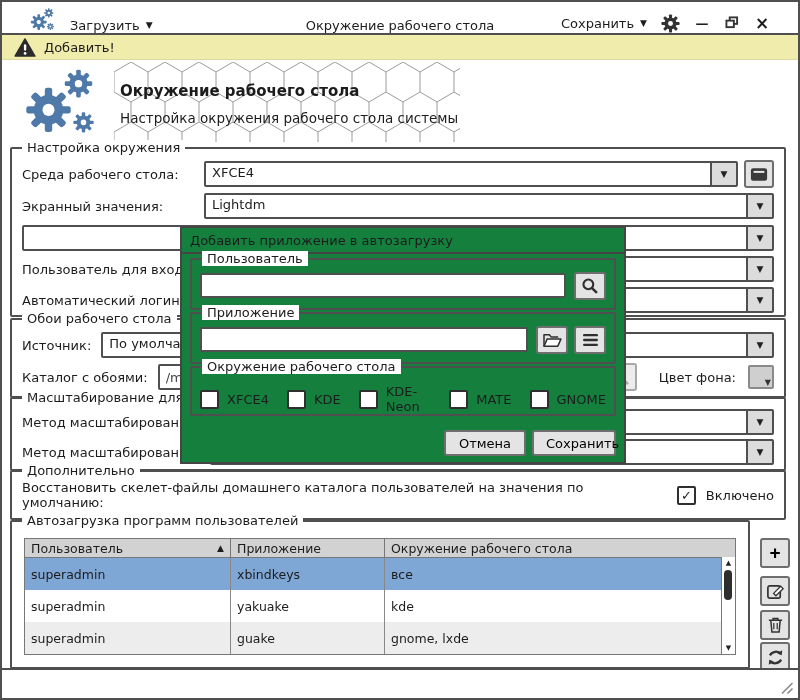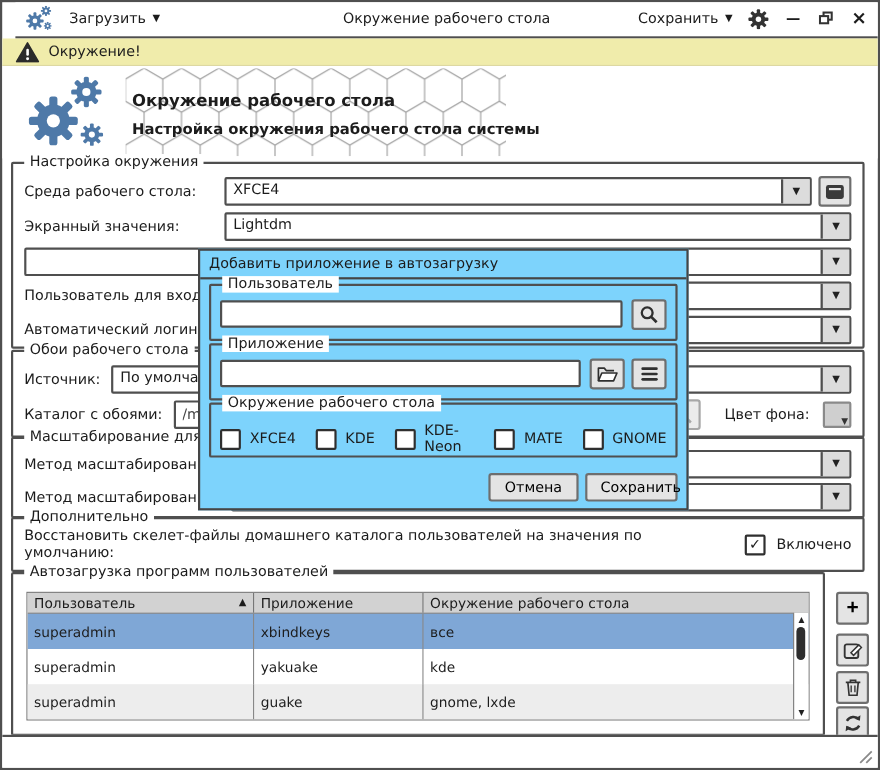--- a/index.html
+++ b/index.html
@@ -1,35 +1,35 @@
 <!DOCTYPE html>
 <html><head>
 <meta charset="utf-8">
 <style>
   html,body{margin:0;padding:0;background:#bbb;}
   .win{position:relative;width:800px;height:700px;margin:0 auto;background:#fff;
        border:2px solid #4f4f4f;box-sizing:border-box;overflow:hidden;
        font-family:"DejaVu Sans","Liberation Sans",sans-serif;font-size:13px;color:#1c1c1c;}
   
   .titlebar{position:absolute;left:0;top:0;right:0;height:31px;border-bottom:2px solid #4f4f4f;
-            display:flex;align-items:center;padding:0 9px;gap:10px;background:#fff;margin-left:12px;}
+            display:flex;align-items:flex-end;padding:0 28px;gap:10px;background:#fff;}
   .menu-btn{display:flex;align-items:center;gap:6px;cursor:pointer;}
   .arr{font-size:9px;line-height:1;}
   .tb-title{position:absolute;left:50%;transform:translateX(-50%);white-space:nowrap;}
   .tb-right{margin-left:auto;display:flex;align-items:center;gap:14px;}
   .wc{width:16px;text-align:center;font-weight:bold;cursor:pointer;line-height:1;}
   
   .warnbar{position:absolute;left:0;top:33px;right:0;height:24px;background:#f0ecab;
            border-bottom:1px solid #ddd8a2;display:flex;align-items:center;gap:8px;padding:0 12px;}
   
   .header{position:absolute;left:0;top:58px;right:0;height:84px;background:#fff;}
   .hexes{position:absolute;left:112px;top:2px;}
   .logo-big{position:absolute;left:18px;top:8px;}
   .h-title{position:absolute;left:118px;top:22px;font-size:15px;font-weight:bold;}
-  .h-sub{position:absolute;left:118px;top:50px;font-size:13.5px;font-weight:bold;}
+  .h-sub{position:absolute;left:118px;top:50px;font-size:13.5px;font-weight:normal;}
   
   .grp{position:absolute;left:8px;right:12px;border:2px solid #4f4f4f;border-radius:2px;background:transparent;}
   .leg{position:absolute;top:-9px;left:10px;background:#fff;padding:0 5px;white-space:nowrap;}
   .row{position:absolute;left:10px;right:10px;height:26px;display:flex;align-items:center;}
   .lab{white-space:nowrap;margin-right:10px;}
   .lab-fix{width:172px;flex:none;}
   .lab-fix2{width:178px;flex:none;}
   
   .combo{flex:1;position:relative;height:26px;border:2px solid #4f4f4f;border-radius:2px;background:#fff;
          display:flex;align-items:stretch;box-sizing:border-box;cursor:pointer;min-width:0;}
@@ -62,21 +62,21 @@
   .trow.sel{background:#7fa7d6;}
   .tc{padding:0 6px;box-sizing:border-box;border-right:1px solid #888;height:100%;
       display:flex;align-items:center;white-space:nowrap;overflow:hidden;}
   .vscroll{position:absolute;top:18px;right:0;bottom:0;width:13px;background:#fff;border-left:1px solid #777;}
   .sarr{position:absolute;left:0;width:100%;text-align:center;font-size:7px;color:#222;cursor:pointer;}
   .thumb{position:absolute;left:2px;top:13px;width:8px;height:30px;background:#2e2e2e;border-radius:4px;cursor:pointer;}
   .sidebtn{position:absolute;right:8px;width:30px;height:30px;background:#e4e4e4;border:2px solid #6e6e6e;
            border-radius:3px;display:flex;align-items:center;justify-content:center;box-sizing:border-box;
            cursor:pointer;font-weight:bold;padding:0;}
   
-  .dialog{position:absolute;left:178px;top:224px;width:446px;height:238px;background:#7dd3fc;
+  .dialog{position:absolute;left:178px;top:224px;width:446px;height:238px;background:#15803d;
           border:2px solid #454545;z-index:50;box-sizing:border-box;}
   .dtitle{height:24px;border-bottom:2px solid #454545;display:flex;align-items:center;padding:0 8px;}
   .dgrp{position:absolute;left:8px;right:8px;border:2px solid #4f4f4f;border-radius:2px;}
   .dbtn{position:absolute;top:202px;height:26px;background:#e4e4e4;border:2px solid #6e6e6e;border-radius:3px;
         font:inherit;cursor:pointer;padding:0 12px;}
   
   .statusbar{position:absolute;left:0;right:0;bottom:0;height:28px;border-top:2px solid #4f4f4f;background:#fff;}
   .grip{position:absolute;right:4px;bottom:3px;cursor:nwse-resize;}
 </style>
 </head>
@@ -133,21 +133,21 @@
       <div class="wc" style="font-size:17px">×</div>
     </div>
   </div>
 
   <div class="warnbar">
     <svg width="22" height="19" viewBox="0 0 24 21">
       <path d="M12 1 L23 20 H1 Z" fill="#2b2b2b" stroke="#2b2b2b" stroke-width="1.5" stroke-linejoin="round"></path>
       <rect x="10.8" y="7" width="2.6" height="7" rx="1.2" fill="#fff"></rect>
       <circle cx="12.1" cy="17" r="1.5" fill="#fff"></circle>
     </svg>
-    <span>Окружение!</span>
+    <span>Добавить!</span>
   </div>
 
   <div class="header">
     <svg class="hexes" width="346" height="80">
       <rect width="346" height="80" fill="url(#hexp)"></rect>
     </svg>
     <svg class="logo-big" width="92" height="70" viewBox="0 0 130 112">
       <use href="#gearsym" width="74" height="74" x="0" y="30" fill="#4e79a8"></use>
       <use href="#gearsym" width="46" height="46" x="62" y="2" fill="#4e79a8"></use>
       <use href="#gearsym" width="34" height="34" x="76" y="70" fill="#4e79a8"></use>

